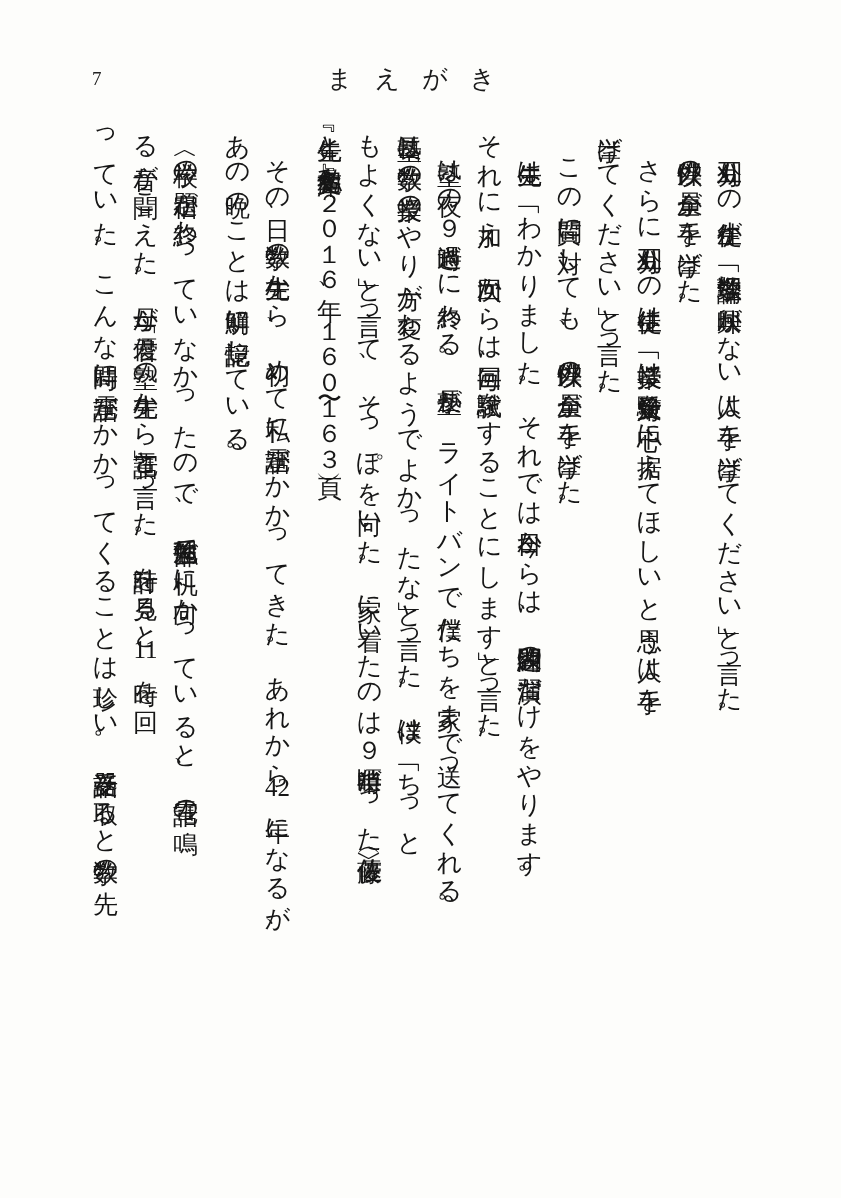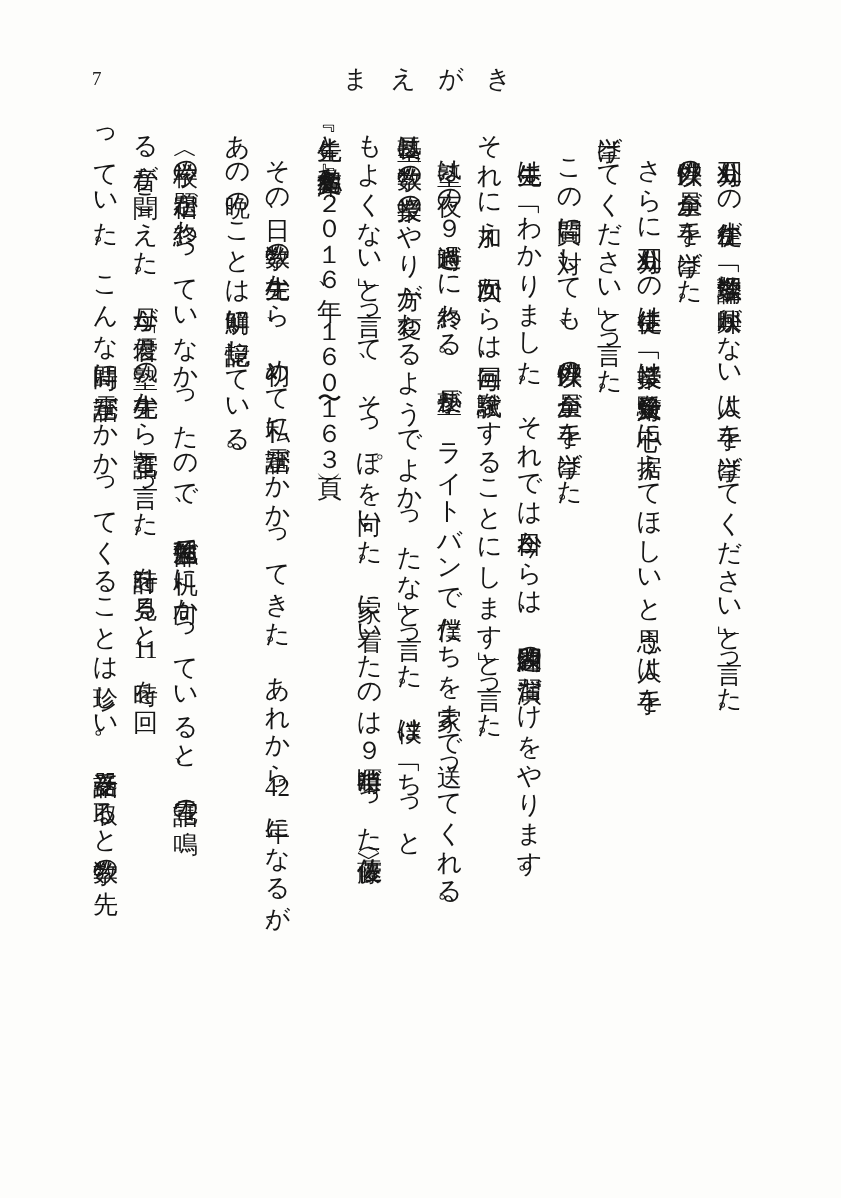--- a/index.html
+++ b/index.html
@@ -26,21 +26,21 @@
   }
   .pagenum {
     position: absolute;
     left: 92px;
     top: 8px;
     font-size: 19px;
     color: #222;
   }
   .running-title {
     position: absolute;
-    left: 343px;
+    left: 327px;
     top: 2px;
     font-size: 25px;
     letter-spacing: 22px;
     white-space: nowrap;
     color: #1a1a1a;
   }
   
   .text-block {
     position: absolute;
     top: 117px;

